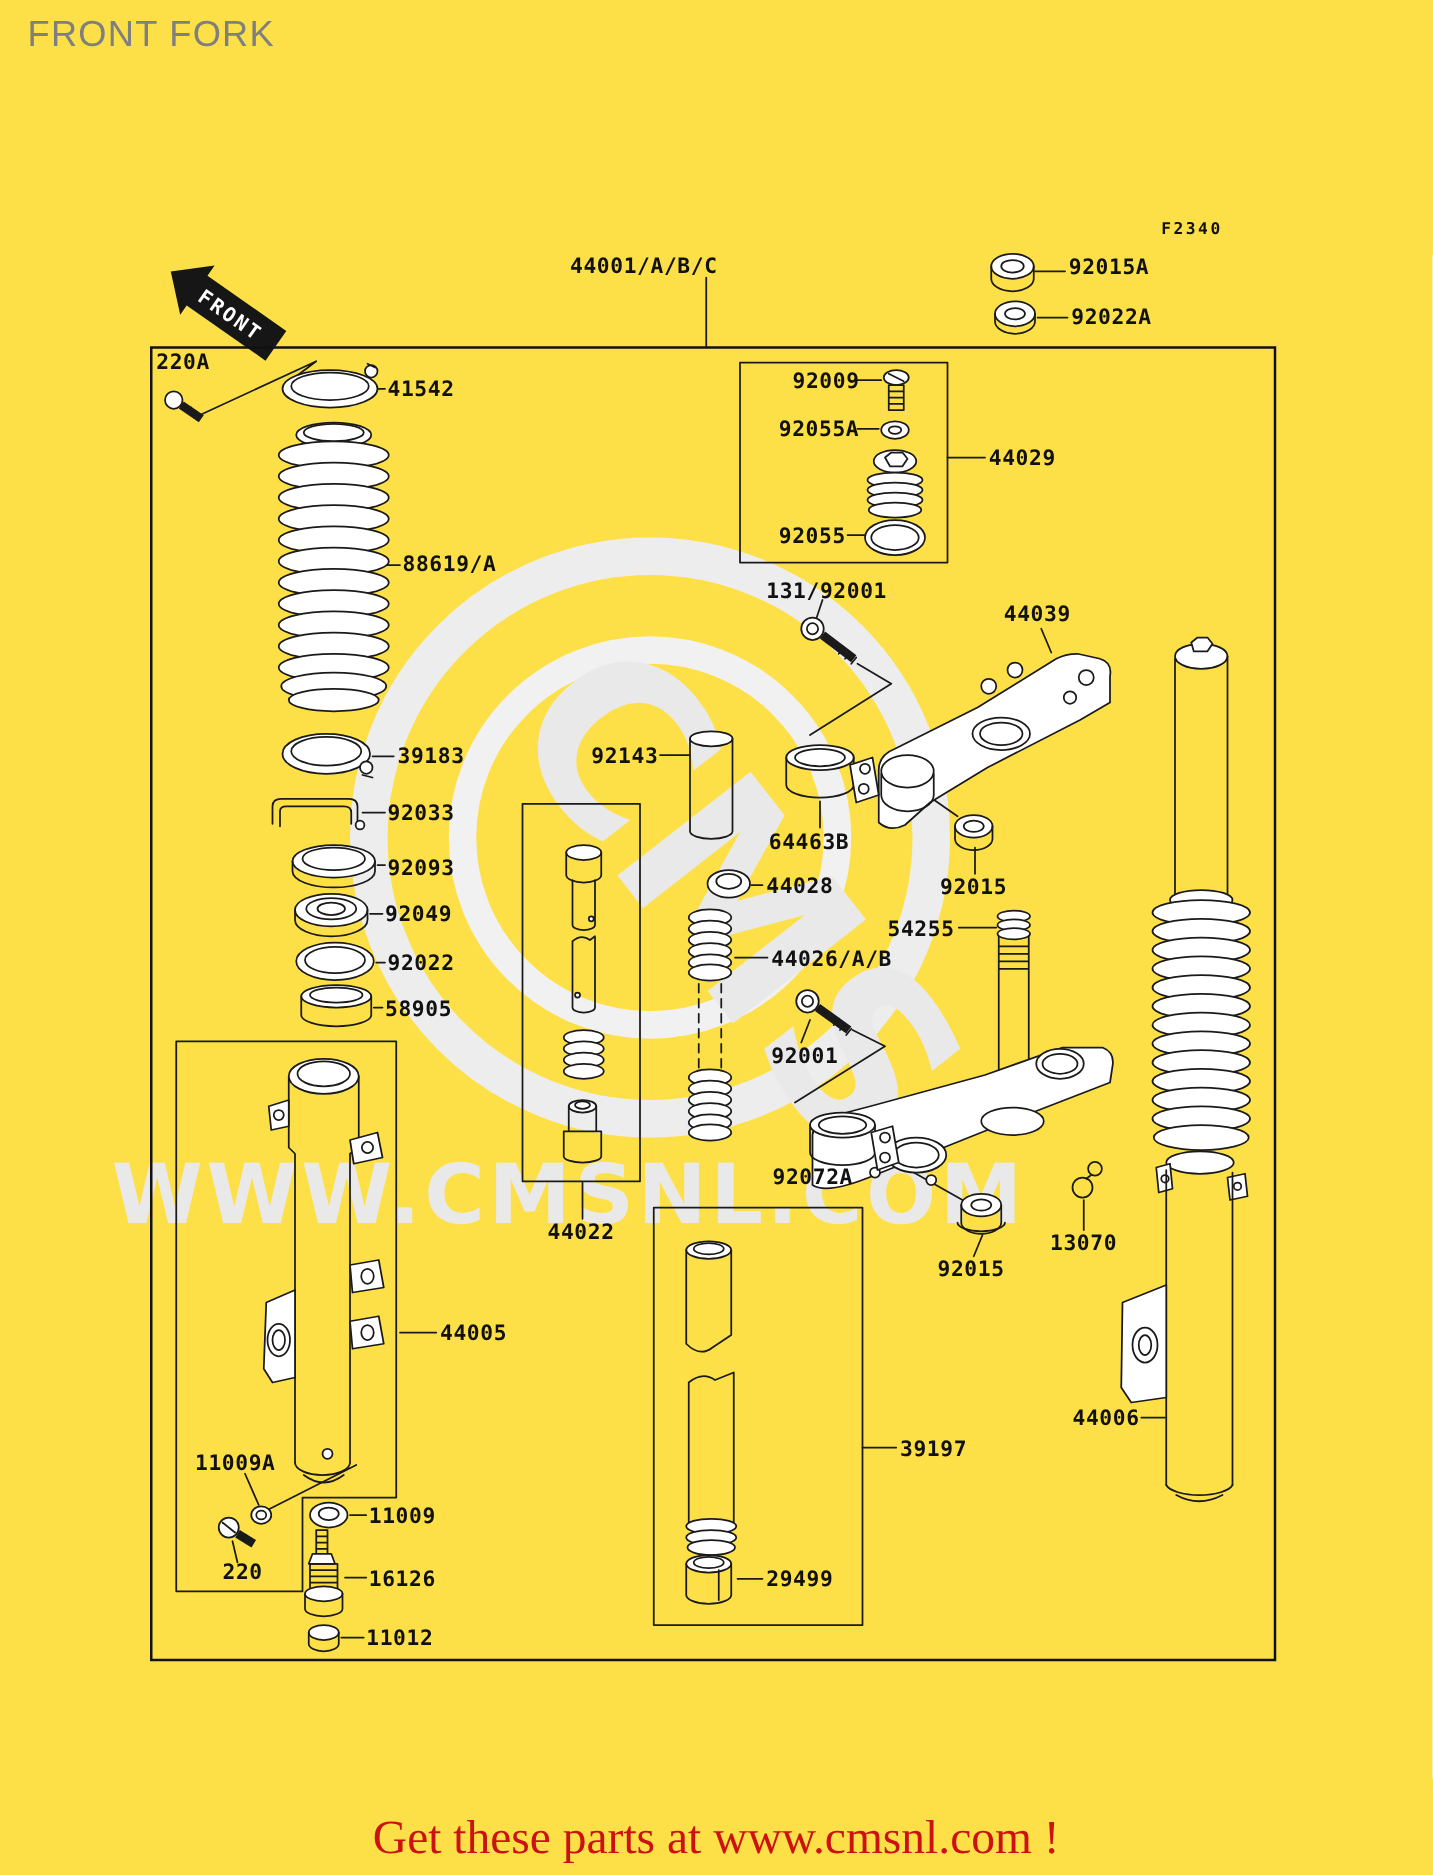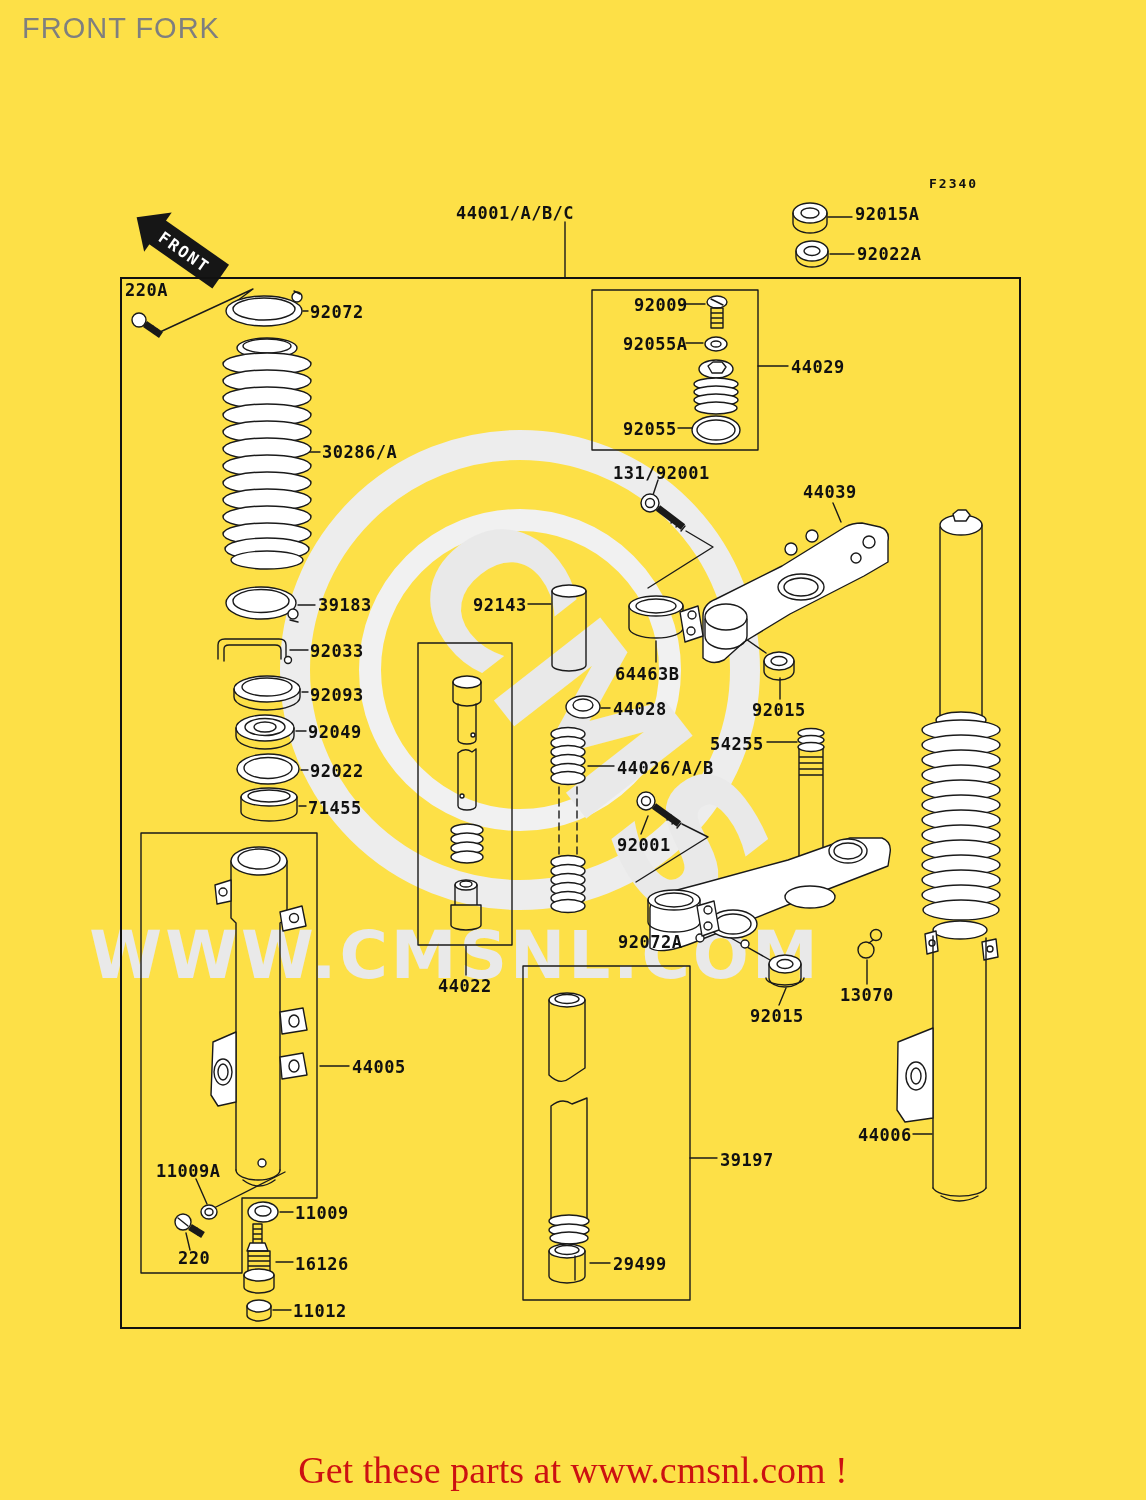--- a/index.html
+++ b/index.html
@@ -388,28 +388,28 @@
       <ellipse class="lnw" cx="567" cy="1251" rx="18" ry="7"></ellipse>
       <path class="ln" d="M549,1251 V1276 M585,1251 V1276 M549,1276 A18,7 0 0 0 585,1276 M575,1256 V1280"></path>
       <ellipse class="lnw" cx="567" cy="1250" rx="12" ry="4.5"></ellipse>
     </g>
   </svg>
 
   <div class="plbl" style="left:456px;top:205px">44001/A/B/C</div>
   <div class="plbl" style="left:855px;top:206px">92015A</div>
   <div class="plbl" style="left:857px;top:246px">92022A</div>
   <div class="plbl" style="left:125px;top:282px">220A</div>
-  <div class="plbl" style="left:310px;top:304px">92072</div>
-  <div class="plbl" style="left:322px;top:444px">30286/A</div>
+  <div class="plbl" style="left:310px;top:304px">41542</div>
+  <div class="plbl" style="left:322px;top:444px">88619/A</div>
   <div class="plbl" style="left:318px;top:597px">39183</div>
   <div class="plbl" style="left:310px;top:643px">92033</div>
   <div class="plbl" style="left:310px;top:687px">92093</div>
   <div class="plbl" style="left:308px;top:724px">92049</div>
   <div class="plbl" style="left:310px;top:763px">92022</div>
-  <div class="plbl" style="left:308px;top:800px">71455</div>
+  <div class="plbl" style="left:308px;top:800px">58905</div>
   <div class="plbl" style="left:352px;top:1059px">44005</div>
   <div class="plbl" style="left:156px;top:1163px">11009A</div>
   <div class="plbl" style="left:295px;top:1205px">11009</div>
   <div class="plbl" style="left:178px;top:1250px">220</div>
   <div class="plbl" style="left:295px;top:1256px">16126</div>
   <div class="plbl" style="left:293px;top:1303px">11012</div>
   <div class="plbl" style="left:634px;top:297px">92009</div>
   <div class="plbl" style="left:623px;top:336px">92055A</div>
   <div class="plbl" style="left:791px;top:359px">44029</div>
   <div class="plbl" style="left:623px;top:421px">92055</div>

